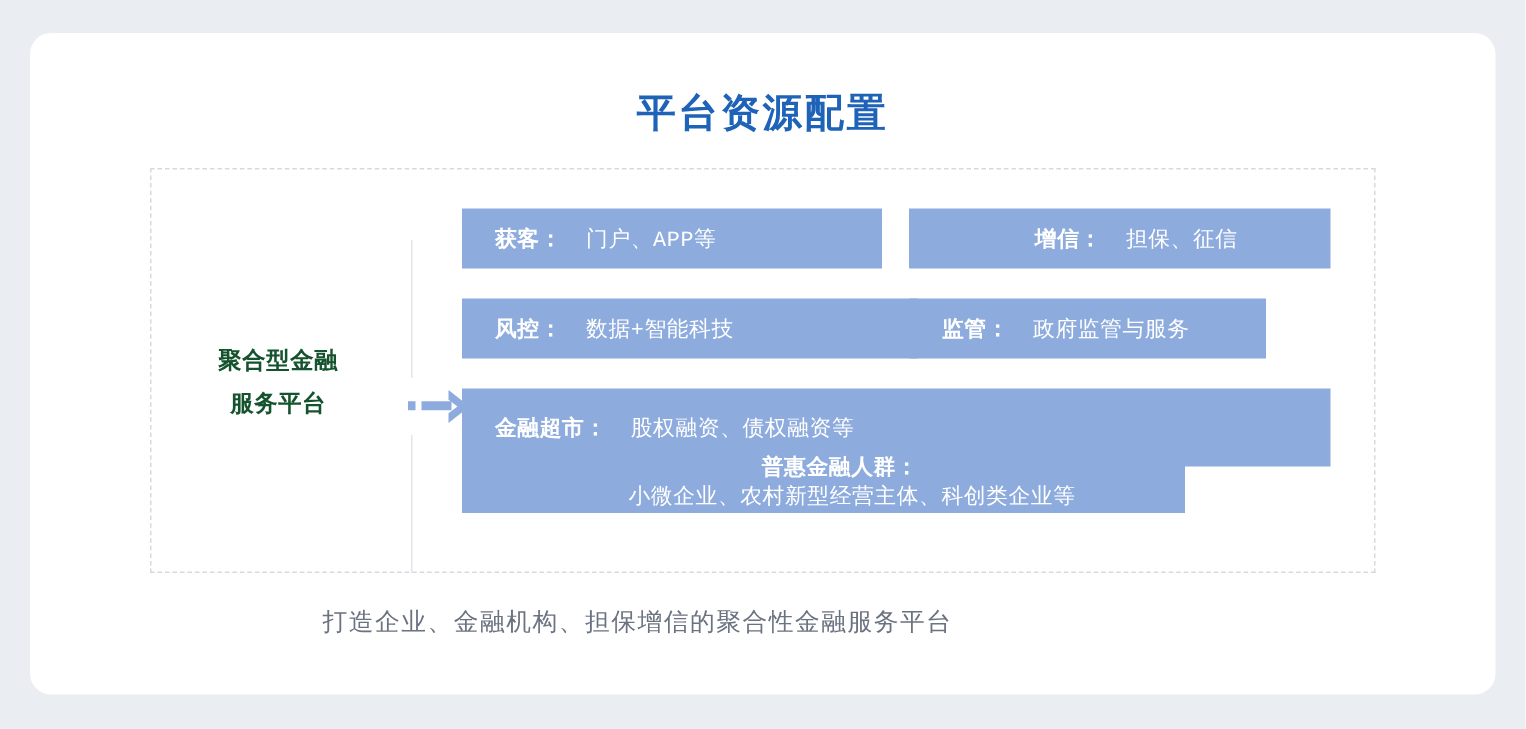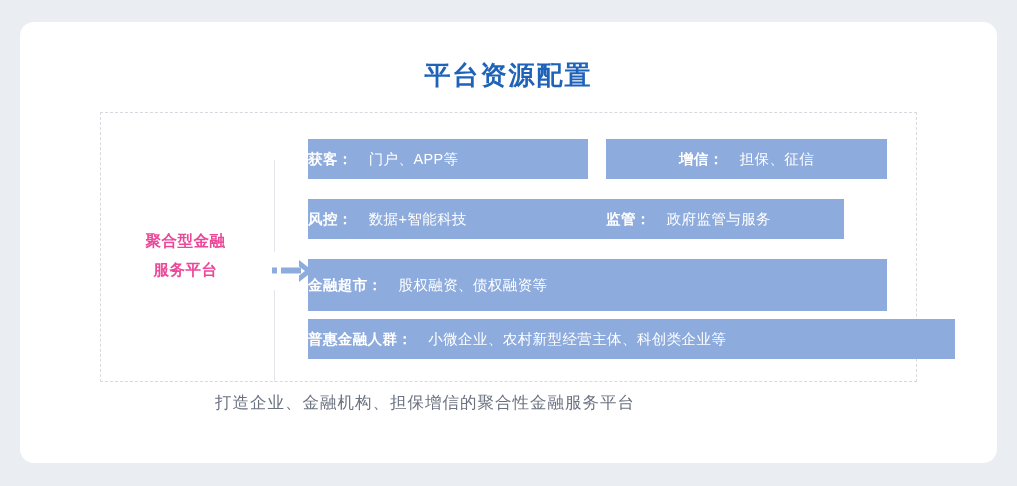--- a/index.html
+++ b/index.html
@@ -45,21 +45,21 @@
     box-sizing: border-box;
   }
   .left-label {
     position: absolute;
     left: 103px;
     top: 204px;
     width: 125px;
     text-align: center;
     font-size: 15.5px;
     font-weight: bold;
-    color: #ec4899;
+    color: #14532d;
     line-height: 29px;
     letter-spacing: 0.5px;
   }
   .left-label .line {
     display: block;
     white-space: nowrap;
   }
   .divider {
     position: absolute;
     left: 254px;
@@ -80,40 +80,42 @@
     left: 0;
     top: 0;
   }
   .box {
     position: absolute;
     background: #8dabdc;
     color: #ffffff;
     display: flex;
     align-items: center;
     box-sizing: border-box;
+    padding-left: 22px;
     font-size: 14.5px;
     letter-spacing: 0.4px;
     white-space: nowrap;
   }
   .box .box-key {
     font-weight: bold;
   }
   .box .box-val {
     margin-left: 16px;
+    font-family: Liberation Mono, monospace;
   }
   .box.r1c1 { left: 288px; top: 117px; width: 280px; height: 40px; }
   .box.r1c2 { left: 586px; top: 117px; width: 281px; height: 40px; justify-content: center; }
   .box.r2c1 { left: 288px; top: 177px; width: 304px; height: 40px; text-align: right; }
   .box.r2c2 { left: 586px; top: 177px; width: 238px; height: 40px; }
   .box.r3    { left: 288px; top: 237px; width: 579px; height: 52px; }
-  .box.r4    { left: 288px; top: 297px; width: 647px; height: 40px; }
+  .box.r4    { left: 288px; top: 280px; width: 482px; height: 40px; flex-direction: column; }
   .caption {
     position: absolute;
     left: 0;
-    top: 370px;
+    top: 382px;
     width: 810px;
     text-align: center;
     font-size: 16.5px;
     color: #6b7280;
     letter-spacing: 1px;
     white-space: nowrap;
   }
 </style>
 </head>
 <body>

